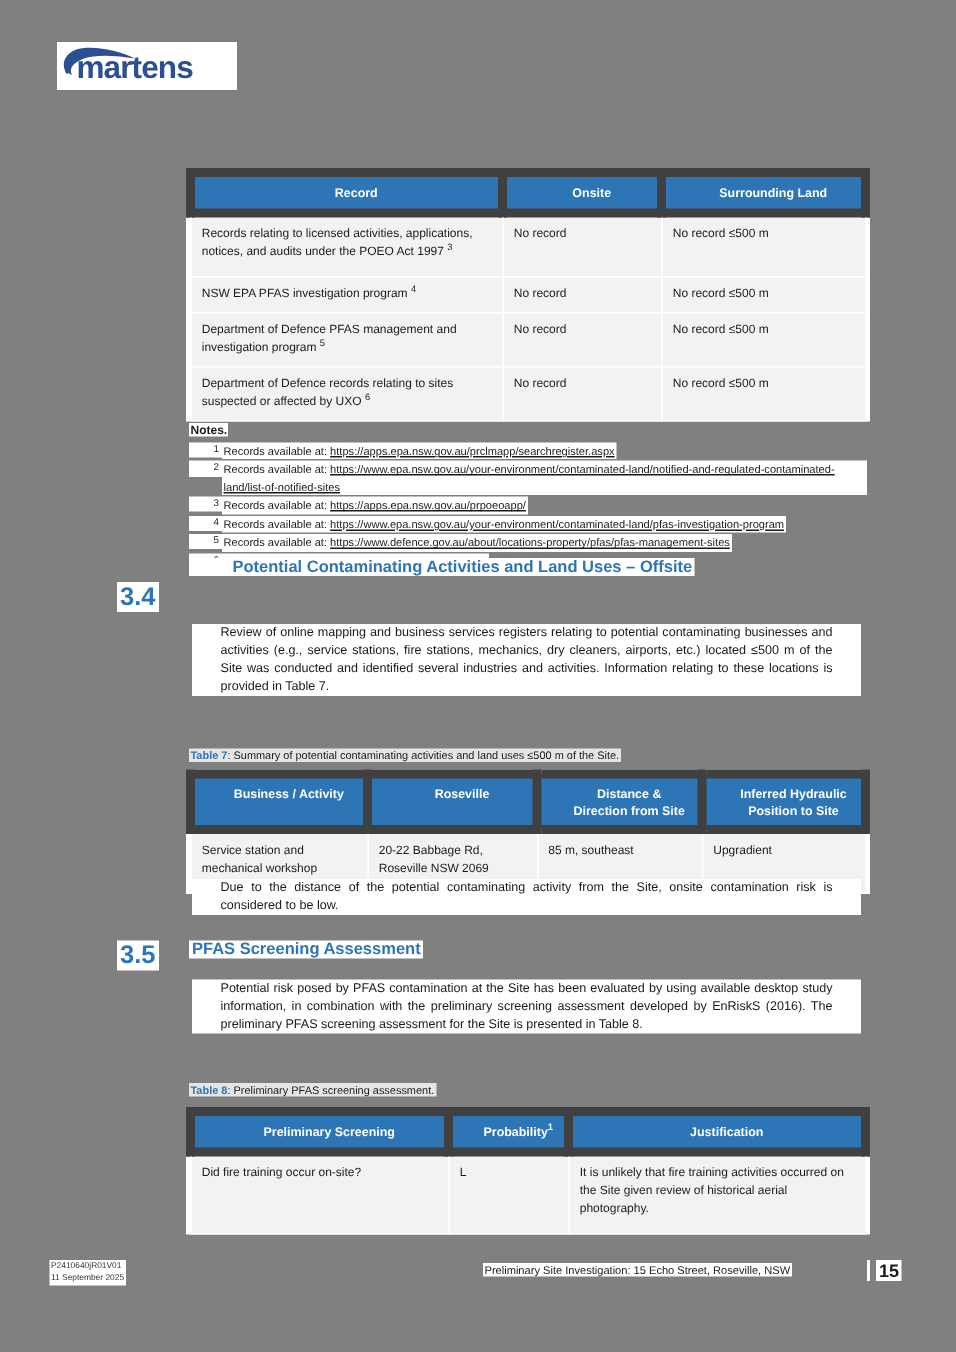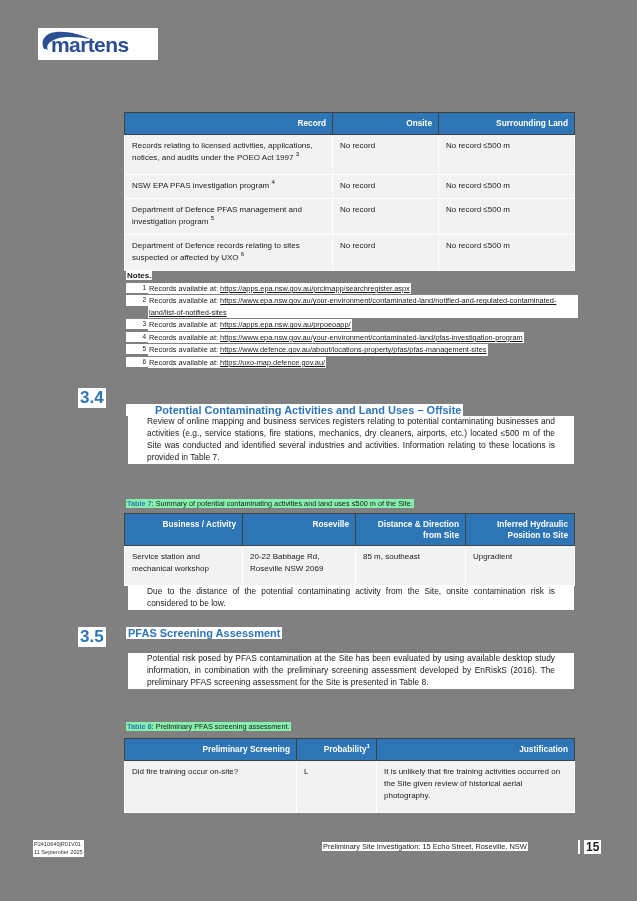--- a/index.html
+++ b/index.html
@@ -38,23 +38,23 @@
     border-collapse: collapse;
     width: 100%;
     table-layout: fixed;
     background: #ffffff;
   }
   table.doc th {
     background: #2e75b6;
     color: #ffffff;
     font-size: 8.3px;
     font-weight: bold;
-    text-align: right;
+    text-align: center;
     padding: 5px 6px 5px 19px;
-    border: 1px solid #404040;
+    border: 6px solid #404040;
     line-height: 1.28;
     vertical-align: top;
   }
   table.doc td {
     background: #f2f2f2;
     color: #1a1a1a;
     font-size: 8px;
     text-align: left;
     padding: 5px 6px 6px 7px;
     border: 1px solid #ffffff;
@@ -109,21 +109,21 @@
     text-align: justify;
     background: #ffffff;
     padding: 0 19px;
   }
 
   
   .caption {
     position: absolute;
     font-size: 7.3px;
     color: #1a1a1a;
-    background: #86efac;
+    background: #e5e5e5;
     padding: 0 1px;
     white-space: nowrap;
   }
   .caption b { color: #2e75b6; }
 
   
   .footer-left {
     position: absolute;
     left: 33px; top: 840px;
     font-size: 5.6px;
@@ -202,21 +202,21 @@
         </tr>
         <tr>
           <td><span>Department of Defence records relating to sites suspected or affected by UXO</span> <sup>6</sup></td>
           <td>No record</td>
           <td>No record ≤500 m</td>
         </tr>
       </tbody>
     </table>
   </div>
 
-  <div class="blk" style="left:126px; top:264px; width:452px;">
+  <div class="blk" style="left:126px; top:276px; width:452px;">
     <div class="notes-title">Notes.</div>
 
     <div class="note-row">
       <div class="note-num">1</div>
       <div class="note-txt"><span>Records available at: </span><span class="lnk">https://apps.epa.nsw.gov.au/prclmapp/searchregister.aspx</span></div>
     </div>
 
     <div class="note-row">
       <div class="note-num">2</div>
       <div class="note-txt"><span>Records available at: </span><span class="lnk">https://www.epa.nsw.gov.au/your-environment/contaminated-land/notified-and-regulated-contaminated-land/list-of-notified-sites</span></div>
@@ -237,21 +237,21 @@
       <div class="note-txt"><span>Records available at: </span><span class="lnk">https://www.defence.gov.au/about/locations-property/pfas/pfas-management-sites</span></div>
     </div>
 
     <div class="note-row">
       <div class="note-num">6</div>
       <div class="note-txt"><span>Records available at: </span><span class="lnk">https://uxo-map.defence.gov.au/</span></div>
     </div>
   </div>
 
   <div class="sec-num" style="left:78px; top:388px;">3.4</div>
-  <div class="sec-title" style="left:126px; top:404px;padding-left:29px;">Potential Contaminating Activities and Land Uses – Offsite</div>
+  <div class="sec-title" style="left:126px; top:372px;padding-left:29px;">Potential Contaminating Activities and Land Uses – Offsite</div>
 
   <div class="para" style="left:128px; top:416px; width:446px;">Review of online mapping and business services registers relating to potential contaminating businesses and activities (e.g., service stations, fire stations, mechanics, dry cleaners, airports, etc.) located ≤500 m of the Site was conducted and identified several industries and activities.  Information relating to these locations is provided in Table 7.</div>
 
   <div class="caption" style="left:126px; top:499px;"><b>Table 7</b><span>: Summary of potential contaminating activities and land uses ≤500 m of the Site.</span></div>
 
   <div class="blk" style="left:124px; top:513px; width:450px;">
     <table class="doc">
       <colgroup>
           <col style="width:118px">
           <col style="width:113px">

